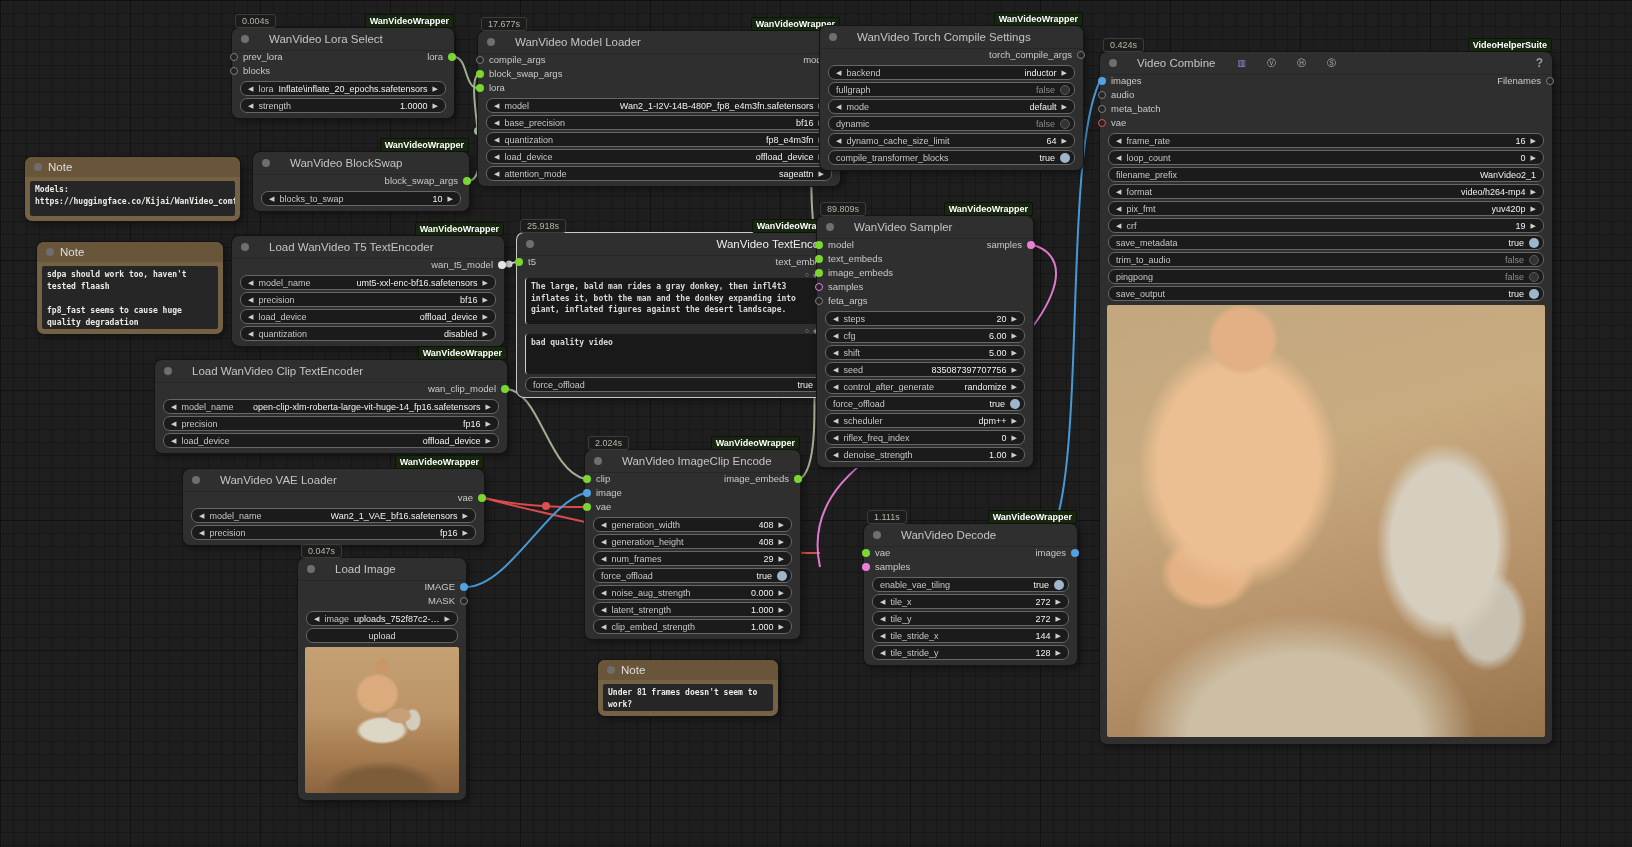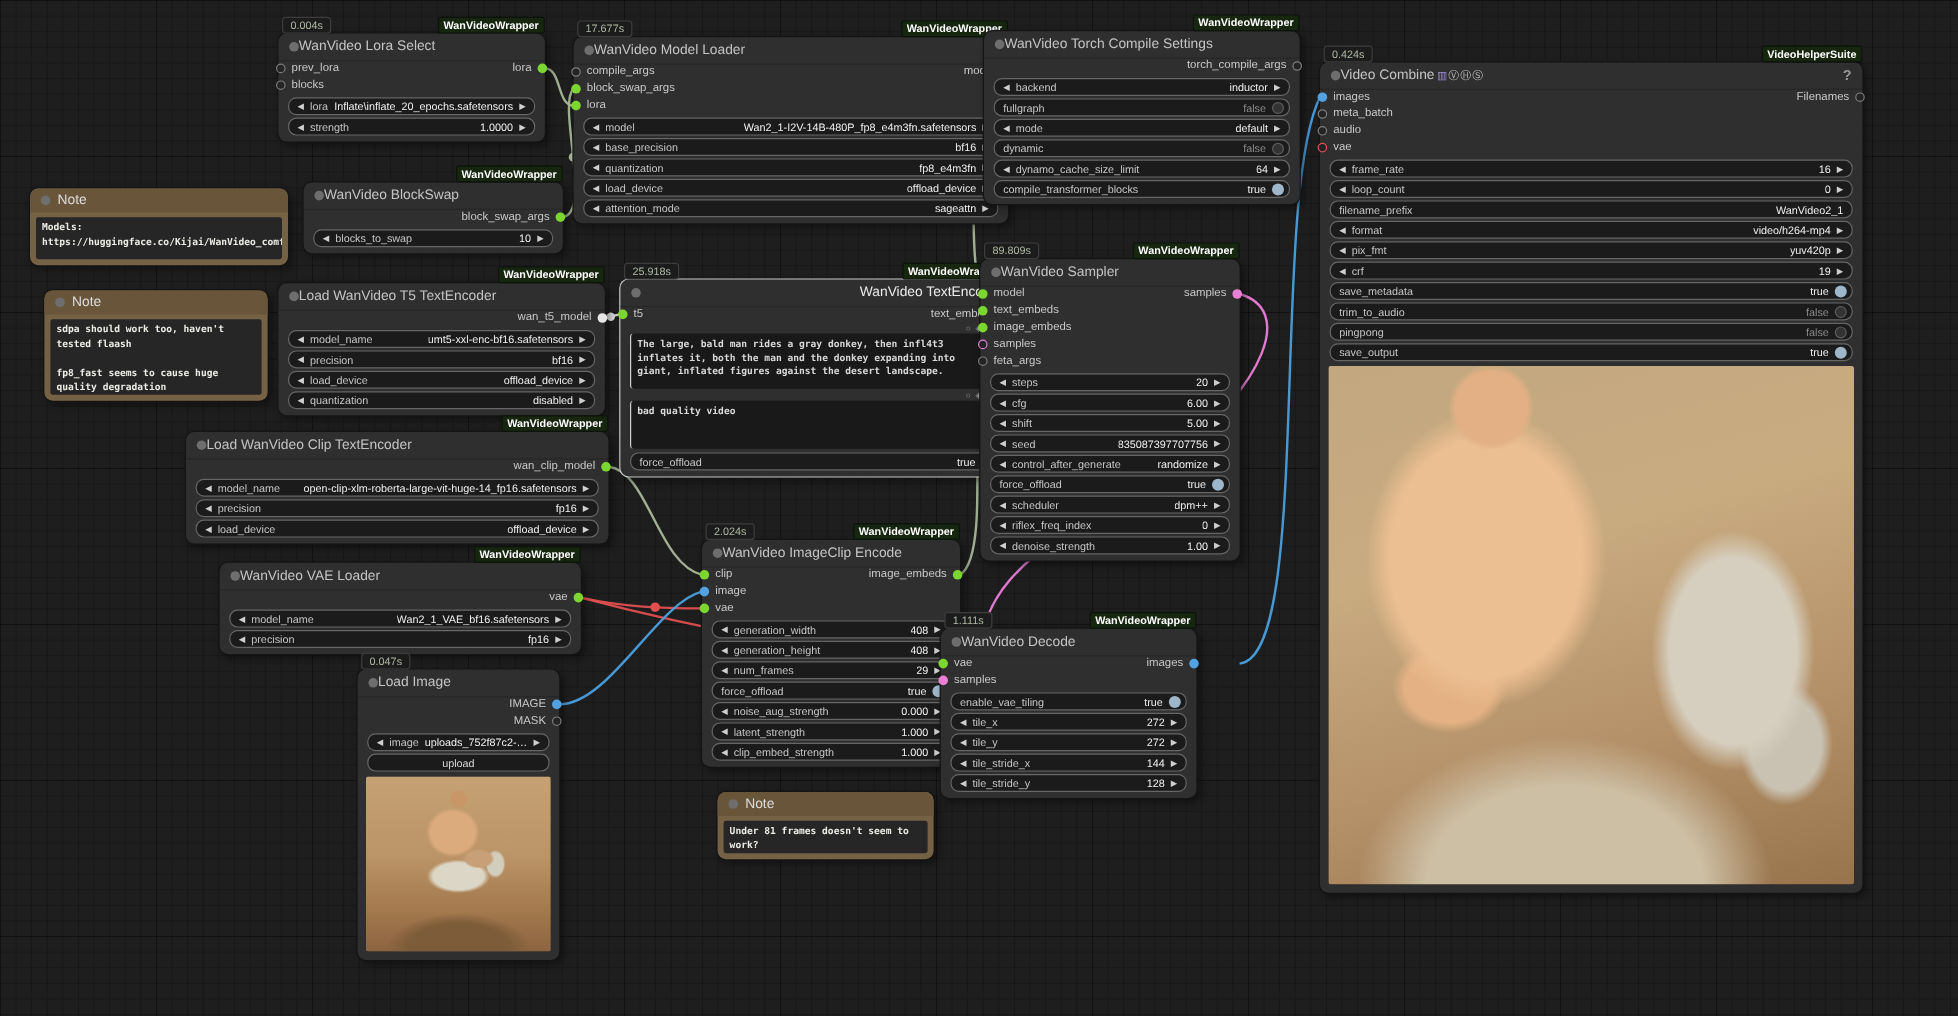--- a/index.html
+++ b/index.html
@@ -9,21 +9,21 @@
     background-image:
       linear-gradient(rgba(0,0,0,.20) 1px, transparent 1px),
       linear-gradient(90deg, rgba(0,0,0,.20) 1px, transparent 1px),
       linear-gradient(rgba(0,0,0,.28) 1px, transparent 1px),
       linear-gradient(90deg, rgba(0,0,0,.28) 1px, transparent 1px);
     background-size:13px 13px,13px 13px,130px 130px,130px 130px;}
   #links{position:absolute;left:0;top:0;width:1632px;height:847px;z-index:1;}
   .node{position:absolute;z-index:2;background:#2f2f2f;border-radius:7px;
     box-shadow:0 0 0 1px #141414, 3px 3px 7px rgba(0,0,0,.45);padding-bottom:3px;color:#c8c8c8;}
   .node.selected{box-shadow:0 0 0 1px #c9c9c9, 3px 3px 7px rgba(0,0,0,.45);}
-  .node-title{height:22px;display:flex;align-items:center;gap:0;padding:0 9px;
+  .node-title{height:22px;display:flex;align-items:center;gap:20px;padding:0 9px;
     font-size:11.5px;color:#c4c4c4;border-bottom:1px solid #272727;white-space:nowrap;}
   .node.selected .node-title{color:#ececec;justify-content:space-between;}
   .collapse-dot{width:8px;height:8px;border-radius:50%;background:#6e6e6e;flex:none;}
   .vc-icon{font-size:9px;color:#9b8bd8;margin-left:2px;}
   .vc-badge-icon{font-size:9px;color:#b9b9b9;margin-left:1px;}
   .help-q{margin-left:auto;color:#9a9a9a;font-size:12px;font-weight:bold;}
   .badge{position:absolute;top:-14px;left:3px;background:#1c1c1c;border:1px solid #3c3c3c;
     color:#aeb9a4;font-size:9px;padding:1px 6px;border-radius:3px;z-index:3;}
   .tag{position:absolute;top:-14px;right:0;background:#16260f;border:1px solid #0b130a;
     color:#fff;font-weight:bold;font-size:9px;padding:1px 4px;border-radius:2px;z-index:3;}
@@ -594,21 +594,21 @@
         <span class="wvalue">1.000</span>
         <span class="arrow">▶</span>
       </div>
       <div class="widget">
         <span class="arrow">◀</span>
         <span class="wlabel">clip_embed_strength</span>
         <span class="wvalue">1.000</span>
         <span class="arrow">▶</span>
       </div>
     </div>
-    <div class="node" style="left: 784px; top: 524px; width: 213px;">
+    <div class="node" style="left: 864px; top: 524px; width: 213px;">
       <div class="badge">1.111s</div>
       <div class="tag">WanVideoWrapper</div>
       <div class="node-title">
         <span class="collapse-dot"></span>
         <span>WanVideo Decode</span>
       </div>
       <div class="io-row">
         <span class="in-half">
           <span class="port" style="background: rgb(123, 215, 47);"></span>
           <span>vae</span>
@@ -672,27 +672,27 @@
           <span>images</span>
         </span>
         <span class="out-half">
           <span>Filenames</span>
           <span class="port" style="background: rgb(36, 36, 36); border: 1.5px solid rgb(125, 125, 125);"></span>
         </span>
       </div>
       <div class="io-row">
         <span class="in-half">
           <span class="port" style="background: rgb(36, 36, 36); border: 1.5px solid rgb(125, 125, 125);"></span>
+          <span>audio</span>
+        </span>
+      </div>
+      <div class="io-row">
+        <span class="in-half">
+          <span class="port" style="background: rgb(36, 36, 36); border: 1.5px solid rgb(125, 125, 125);"></span>
           <span>meta_batch</span>
-        </span>
-      </div>
-      <div class="io-row">
-        <span class="in-half">
-          <span class="port" style="background: rgb(36, 36, 36); border: 1.5px solid rgb(125, 125, 125);"></span>
-          <span>audio</span>
         </span>
       </div>
       <div class="io-row">
         <span class="in-half">
           <span class="port" style="background: rgb(36, 36, 36); border: 1.5px solid rgb(224, 80, 80);"></span>
           <span>vae</span>
         </span>
       </div>
       <div class="widget">
         <span class="arrow">◀</span>

